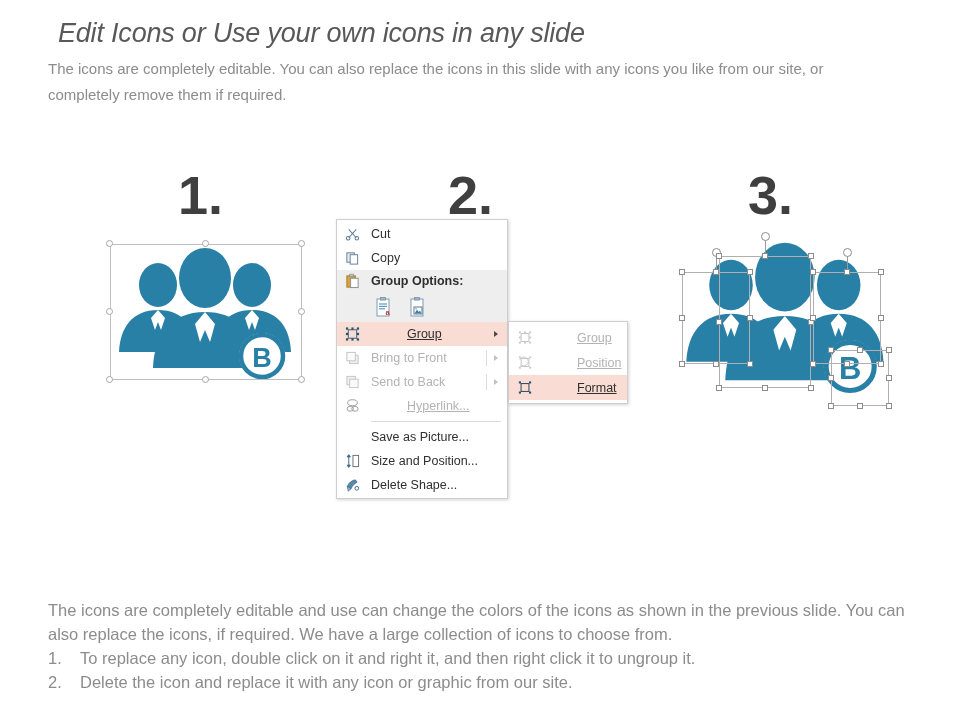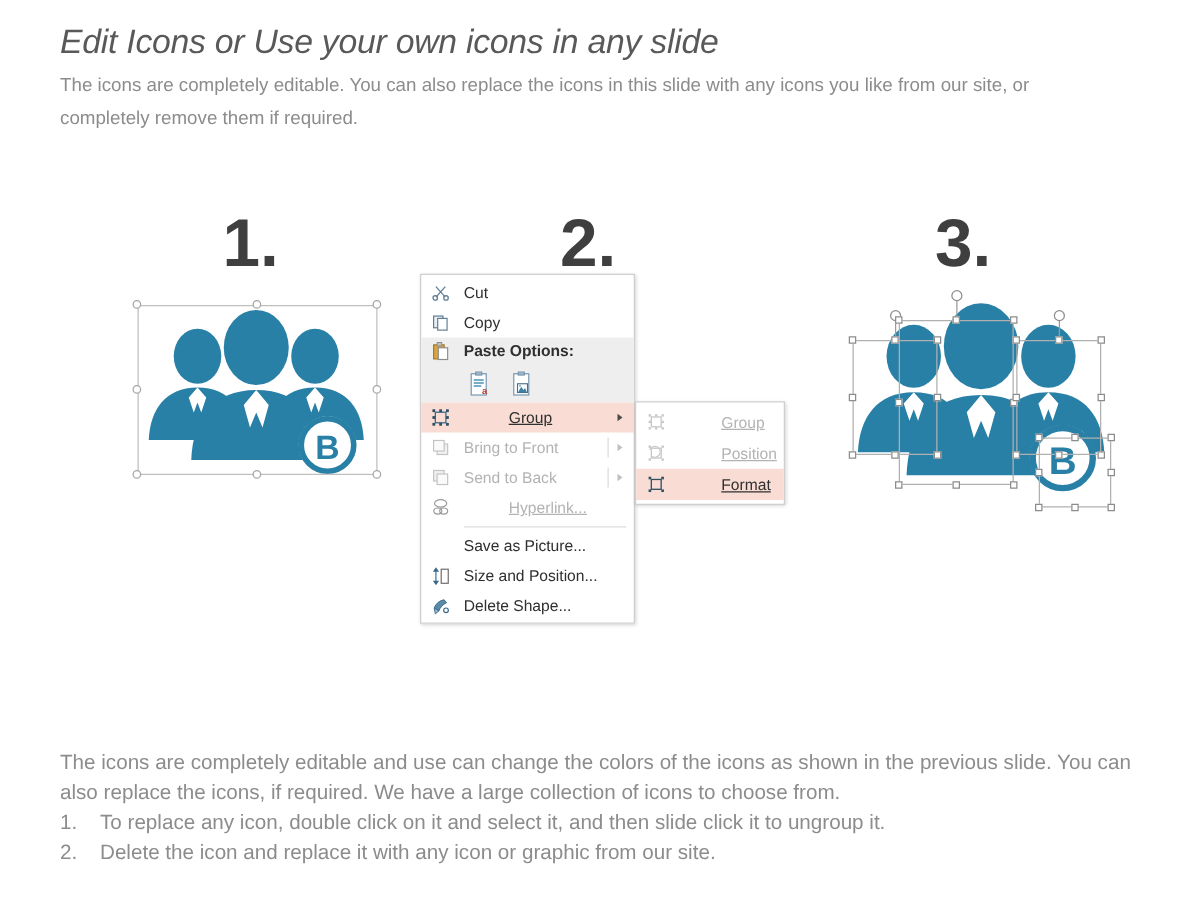--- a/index.html
+++ b/index.html
@@ -12,21 +12,21 @@
     height: 720px;
     position: relative;
     overflow: hidden;
     font-family: "Liberation Sans", sans-serif;
     color: #808080;
   }
 
   
   .slide-title {
     position: absolute;
-    left: 48px;
+    left: 58px;
     top: 18px;
     font-size: 27px;
     font-style: italic;
     font-weight: normal;
     color: #595959;
     letter-spacing: -0.2px;
     white-space: nowrap;
   }
   .slide-subtitle {
     position: absolute;
@@ -354,21 +354,21 @@
   </div>
 
   <div class="paste-hdr">
     <span class="mi-icon">
       <svg width="15" height="16" viewBox="0 0 16 17">
         <rect x="2" y="2.5" width="9" height="12" fill="#d9a441" stroke="#a8791f" stroke-width="1"></rect>
         <rect x="5" y="0.5" width="4" height="3" fill="#bfbfbf" stroke="#8c8c8c" stroke-width="0.8"></rect>
         <rect x="6" y="5" width="8" height="10" fill="#ffffff" stroke="#8c8c8c" stroke-width="1"></rect>
       </svg>
     </span>
-    <span>Paste Options:</span>
+    <span>Group Options:</span>
   </div>
 
   <div class="paste-row">
     <span class="paste-btn">
       <svg width="20" height="21" viewBox="0 0 20 21">
         <rect x="4" y="2" width="12" height="17" fill="#ffffff" stroke="#7d9cb5" stroke-width="1"></rect>
         <rect x="7.5" y="0.5" width="5" height="2.6" fill="#9fb6c8" stroke="#6d8ba3" stroke-width="0.7"></rect>
         <g stroke="#4a90b8" stroke-width="1.1">
           <line x1="6" y1="7" x2="14" y2="7"></line>
           <line x1="6" y1="9.4" x2="14" y2="9.4"></line>
@@ -525,20 +525,20 @@
     </span>
     <span class="underln">Format</span>
   </div>
 </div>
 
 <div id="footer-block">
   <p class="f-para">The icons are completely editable and use can change the colors of the icons as shown in the previous slide. You can also replace the icons, if required. We have a large collection of icons to choose from.</p>
   <ul class="f-list">
     <li>
       <span class="f-num">1.</span>
-      <span>To replace any icon, double click on it and select it, and then slide click it to ungroup it.</span>
+      <span>To replace any icon, double click on it and right it, and then right click it to ungroup it.</span>
     </li>
     <li>
       <span class="f-num">2.</span>
       <span>Delete the icon and replace it with any icon or graphic from our site.</span>
     </li>
   </ul>
 </div>
 
 </body></html>

